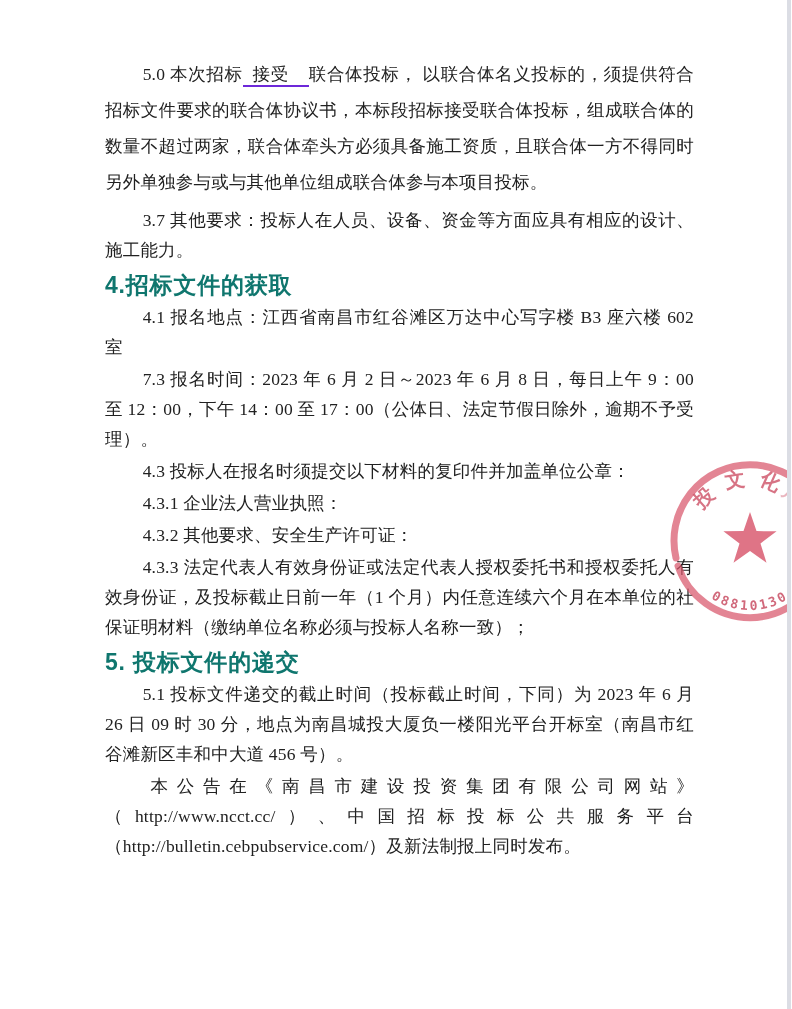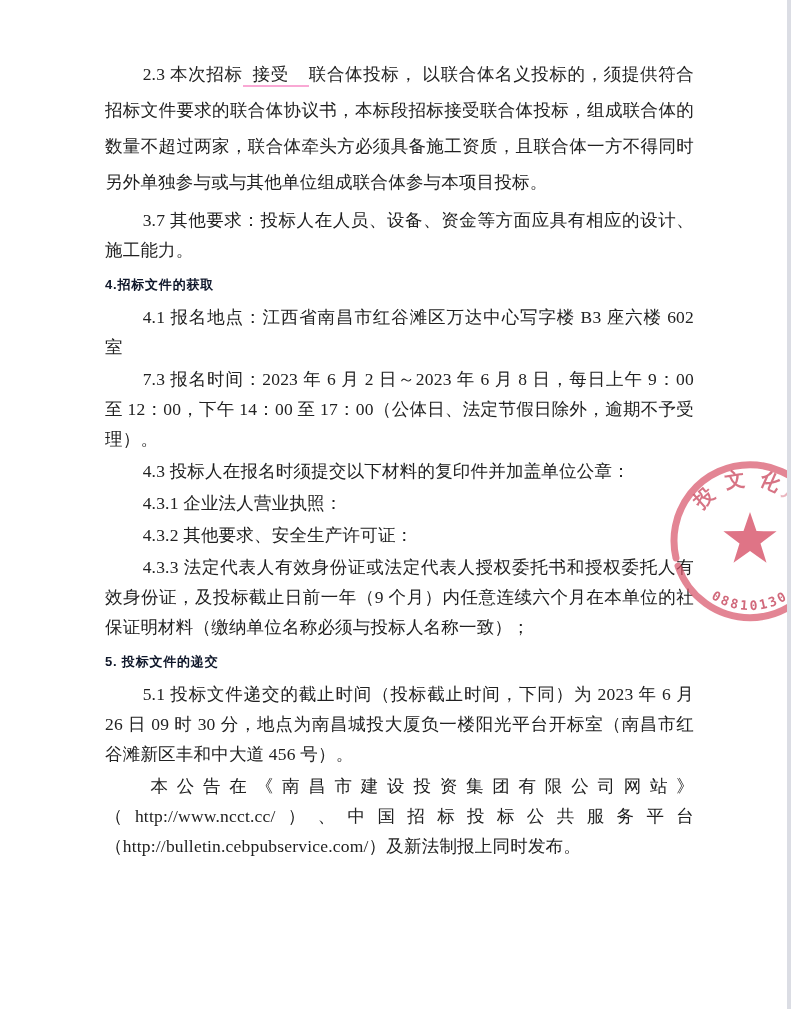--- a/index.html
+++ b/index.html
@@ -25,27 +25,27 @@
     text-align: justify;
     text-indent: 2.15em;
     letter-spacing: 0.2px;
   }
   p.p35 { line-height: 36px; margin-bottom: 5px; }
   p.indent3 { text-indent: 2.6em; }
   h2.hd {
     margin: 5px 0 2px 0;
     font-family: "Liberation Sans", "DejaVu Sans", sans-serif;
     font-weight: 700;
-    font-size: 13px;
+    font-size: 23px;
     line-height: 30px;
     letter-spacing: 0.8px;
-    color: #0f172a;
+    color: #0f766e;
   }
   .ul {
-    border-bottom: 2px solid #f9a8d4;
+    border-bottom: 2px solid #6d28d9;
     padding: 0 20px 1px 10px;
   }
   .seal-clip {
     position: absolute;
     left: 666px;
     top: 456px;
     width: 121px;
     height: 170px;
     overflow: hidden;
     pointer-events: none;
@@ -59,38 +59,38 @@
     height: 1009px;
     background: #dbdde4;
   }
 </style>
 </head>
 <body>
 
 <div class="page">
   <div class="content">
 
-    <p class="body p35"><span>2.3 本次招标</span><span class="ul">接受</span><span>联合体投标， 以联合体名义投标的，须提供符合招标文件要求的联合体协议书，本标段招标接受联合体投标，组成联合体的数量不超过两家，联合体牵头方必须具备施工资质，且联合体一方不得同时另外单独参与或与其他单位组成联合体参与本项目投标。</span></p>
+    <p class="body p35"><span>5.0 本次招标</span><span class="ul">接受</span><span>联合体投标， 以联合体名义投标的，须提供符合招标文件要求的联合体协议书，本标段招标接受联合体投标，组成联合体的数量不超过两家，联合体牵头方必须具备施工资质，且联合体一方不得同时另外单独参与或与其他单位组成联合体参与本项目投标。</span></p>
 
 
     <p class="body">3.7 其他要求：投标人在人员、设备、资金等方面应具有相应的设计、施工能力。</p>
 
     <h2 class="hd">4.招标文件的获取</h2>
 
     <p class="body">4.1 报名地点：江西省南昌市红谷滩区万达中心写字楼 B3 座六楼 602 室</p>
 
     <p class="body">7.3 报名时间：2023 年 6 月 2 日～2023 年 6 月 8 日，每日上午 9：00 至 12：00，下午 14：00 至 17：00（公体日、法定节假日除外，逾期不予受理）。</p>
 
     <p class="body">4.3 投标人在报名时须提交以下材料的复印件并加盖单位公章：</p>
 
     <p class="body">4.3.1 企业法人营业执照：</p>
 
     <p class="body">4.3.2 其他要求、安全生产许可证：</p>
 
-    <p class="body">4.3.3 法定代表人有效身份证或法定代表人授权委托书和授权委托人有效身份证，及投标截止日前一年（9 个月）内任意连续六个月在本单位的社保证明材料（缴纳单位名称必须与投标人名称一致）；</p>
+    <p class="body">4.3.3 法定代表人有效身份证或法定代表人授权委托书和授权委托人有效身份证，及投标截止日前一年（1 个月）内任意连续六个月在本单位的社保证明材料（缴纳单位名称必须与投标人名称一致）；</p>
 
     <h2 class="hd">5. 投标文件的递交</h2>
 
     <p class="body">5.1 投标文件递交的截止时间（投标截止时间，下同）为 2023 年 6 月 26 日 09 时 30 分，地点为南昌城投大厦负一楼阳光平台开标室（南昌市红谷滩新区丰和中大道 456 号）。</p>
 
 
 
     <p class="body indent3">本公告在《南昌市建设投资集团有限公司网站》（http://www.ncct.cc/）、中国招标投标公共服务平台（http://bulletin.cebpubservice.com/）及新法制报上同时发布。</p>
 
   </div>

